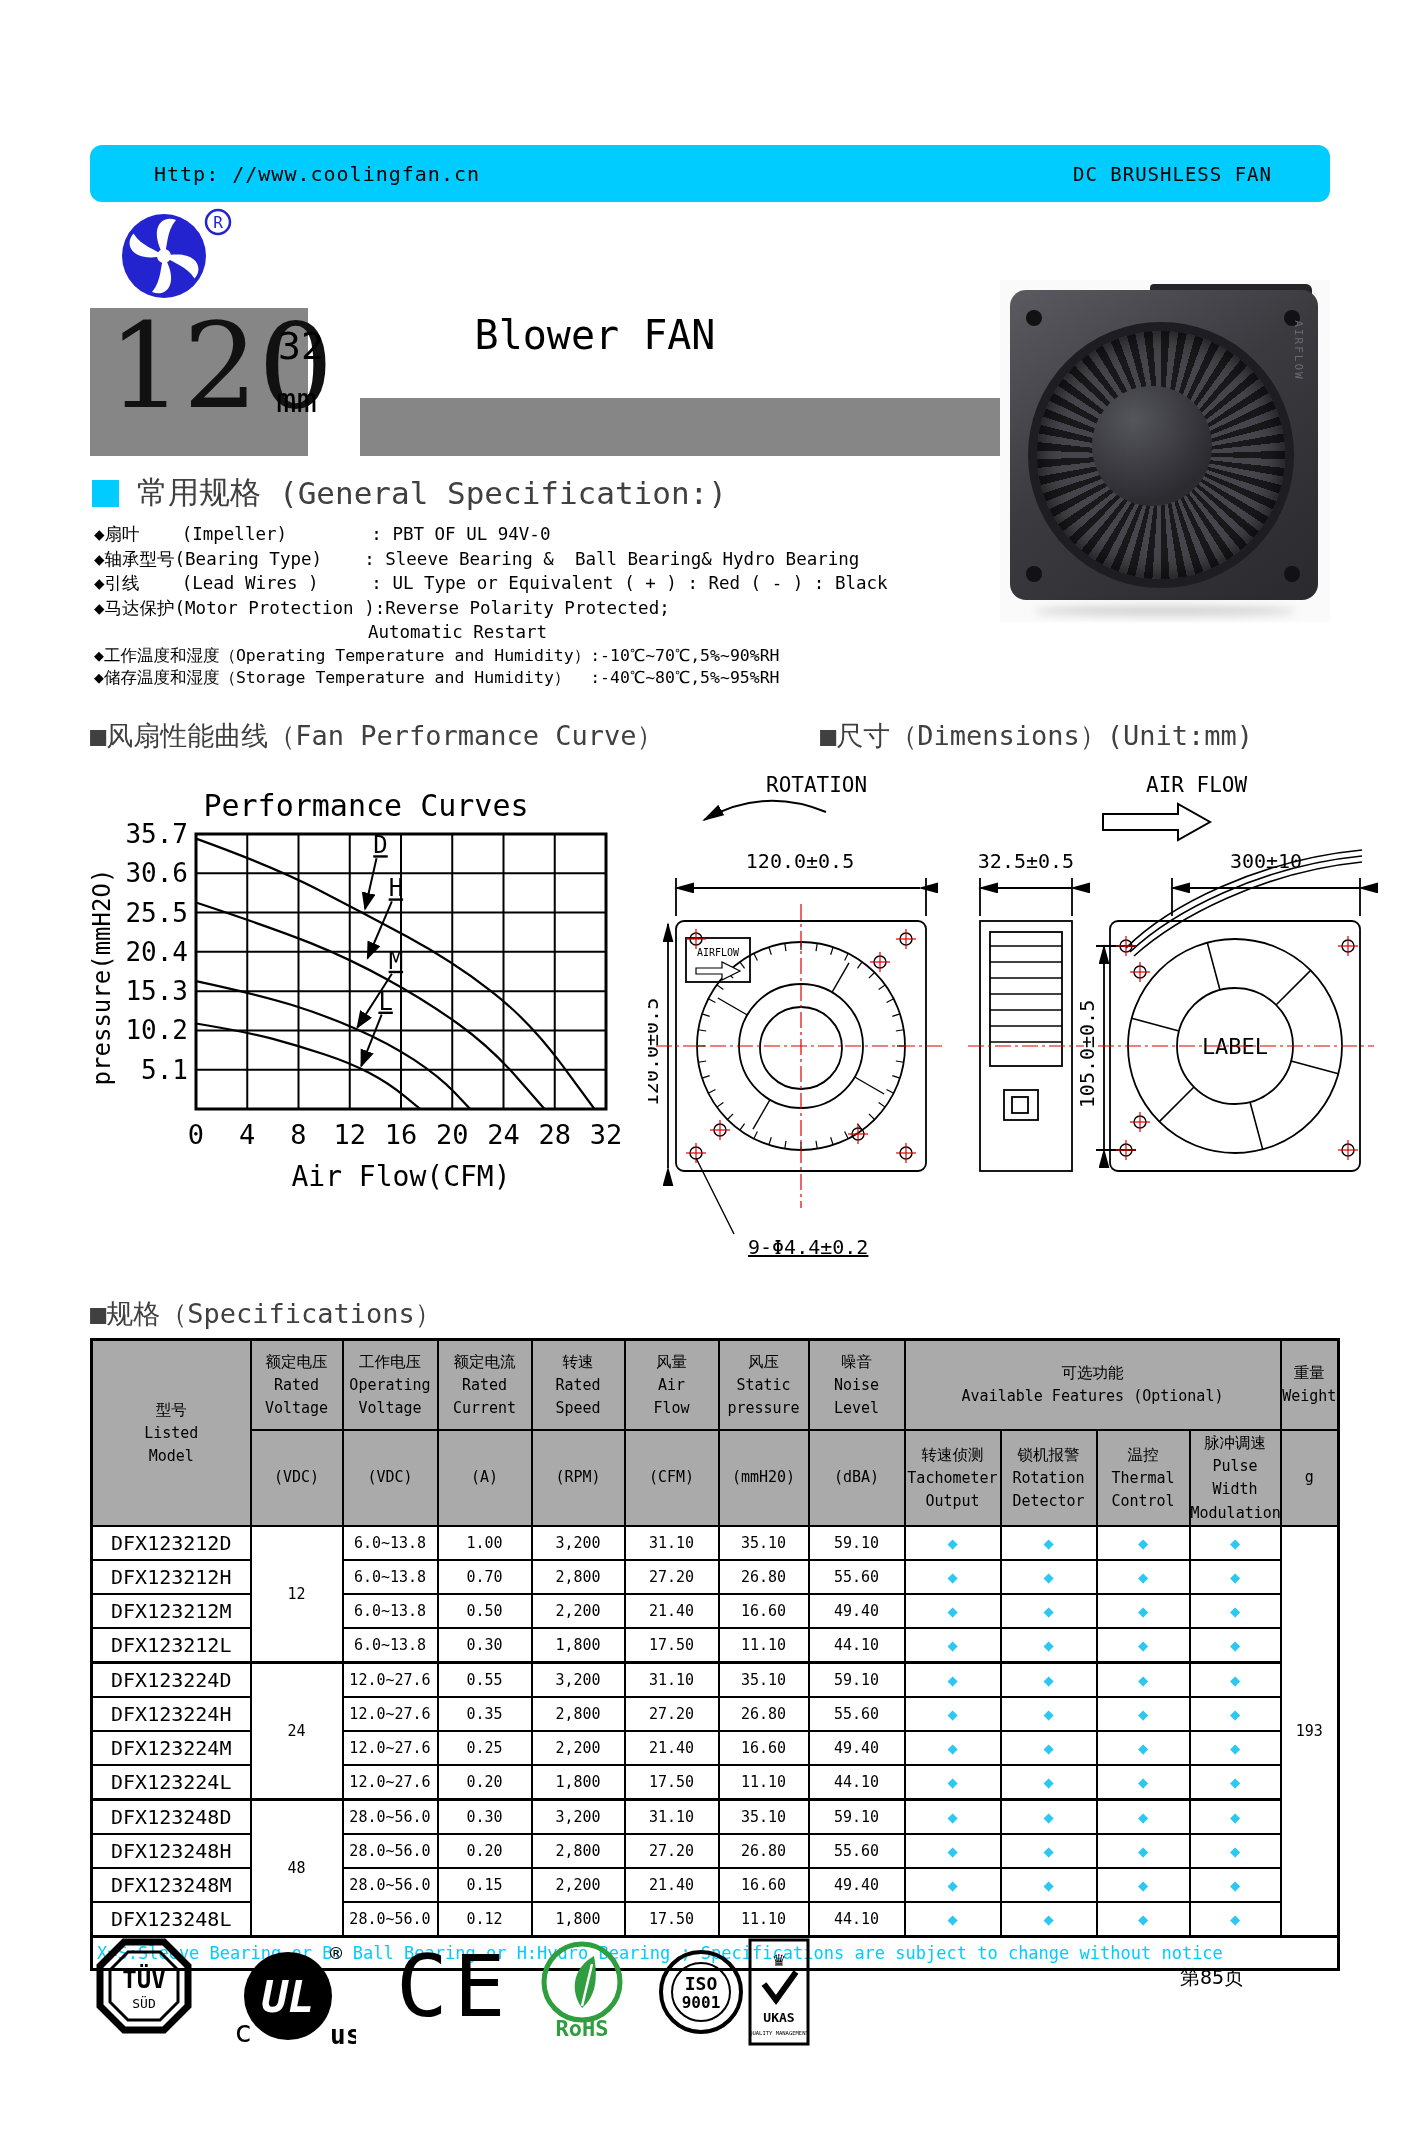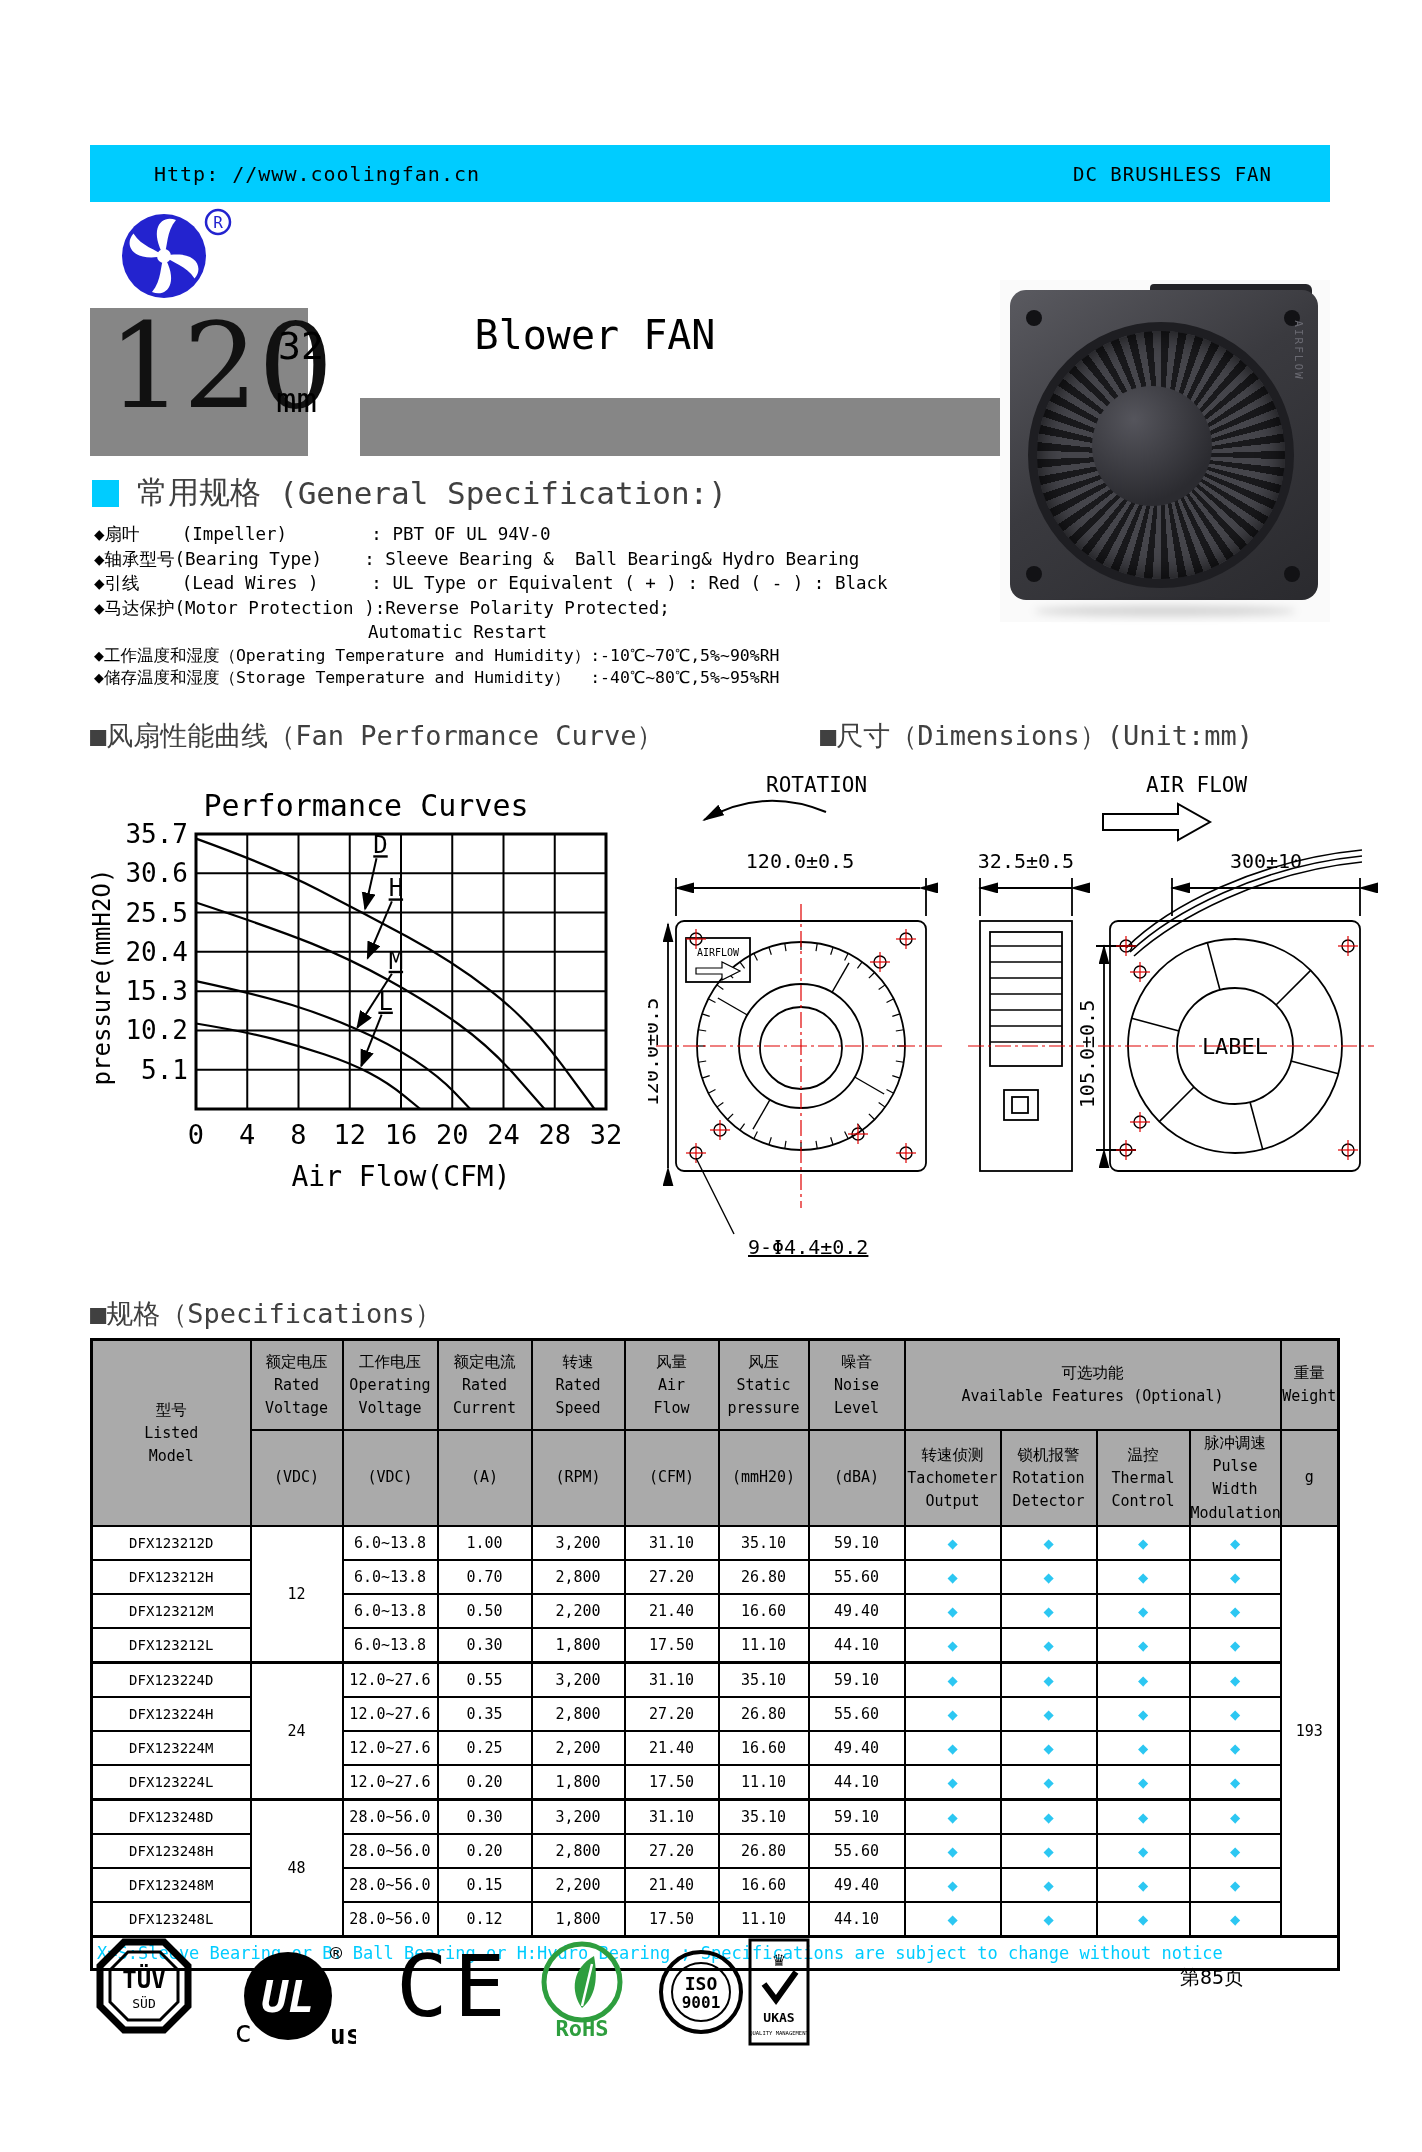--- a/index.html
+++ b/index.html
@@ -1,21 +1,21 @@
 <!DOCTYPE html>
 <html><head>
 <meta charset="utf-8">
 <style>
   html,body{margin:0;padding:0;background:#ffffff;}
   #page{position:relative;width:1422px;height:2152px;background:#ffffff;overflow:hidden;
         font-family:"DejaVu Sans Mono","Liberation Mono",monospace;color:#000;}
 
   
   #header-bar{position:absolute;left:90px;top:145px;width:1240px;height:57px;background:#00ccff;
-              display:flex;align-items:center;justify-content:space-between;}
+              display:flex;align-items:center;justify-content:space-between;border-radius:12px;}
   #header-bar .url{margin-left:64px;font-size:20px;letter-spacing:1px;}
   #header-bar .right{margin-right:58px;font-size:19px;letter-spacing:1px;}
 
   
   #logo{position:absolute;left:118px;top:206px;width:150px;}
   #logo .brand{color:#e81313;font-family:"Liberation Sans",sans-serif;font-weight:bold;
                font-size:19px;letter-spacing:.5px;margin-top:2px;}
 
   
   #size-box{position:absolute;left:90px;top:308px;width:218px;height:148px;background:#868686;}
@@ -62,21 +62,21 @@
   #dims-svg{position:absolute;left:648px;top:756px;}
   svg text{font-family:"DejaVu Sans Mono","Liberation Mono",monospace;}
 
   
   #spec-table{position:absolute;left:90px;top:1338px;border-collapse:collapse;table-layout:fixed;width:1247px;}
   #spec-table th,#spec-table td{border:2px solid #000;text-align:center;padding:0;overflow:hidden;}
   #spec-table thead th{background:#aaaaaa;font-weight:normal;font-size:15px;line-height:1.55;}
   #spec-table thead tr.h1 th{height:88px;}
   #spec-table thead tr.h2 th{height:70px;}
   #spec-table tbody td{height:32px;font-size:15px;}
-  #spec-table tbody td.cell-model{font-size:14px;}
+  #spec-table tbody td.cell-model{font-size:20px;}
   #spec-table tbody td.diamond{color:#2cc7f2;font-size:17px;}
   #spec-table tbody tr.group-start td{border-top:3px solid #000;}
   #spec-table{border:3px solid #000;}
   #spec-table .cn{font-size:15.5px;}
   #spec-table tfoot td{height:30px;border-top:3px solid #000;text-align:left;color:#00ccff;
     font-size:17px;padding-left:4px;white-space:pre;}
 
   
   #footer{position:absolute;left:96px;top:1938px;height:150px;}
   .cert{position:absolute;top:0;}

